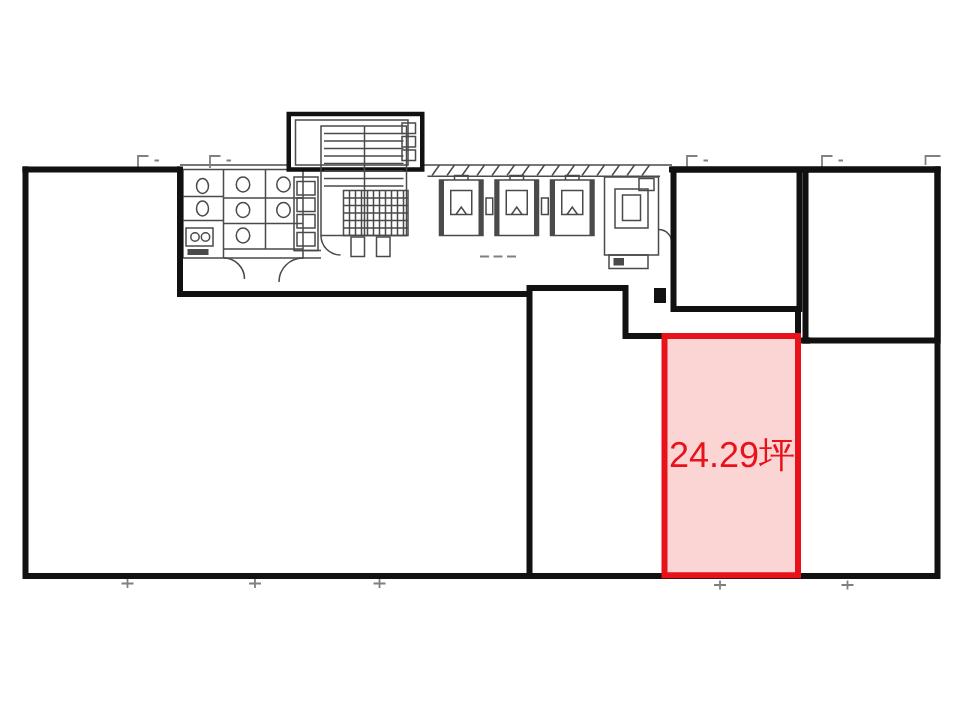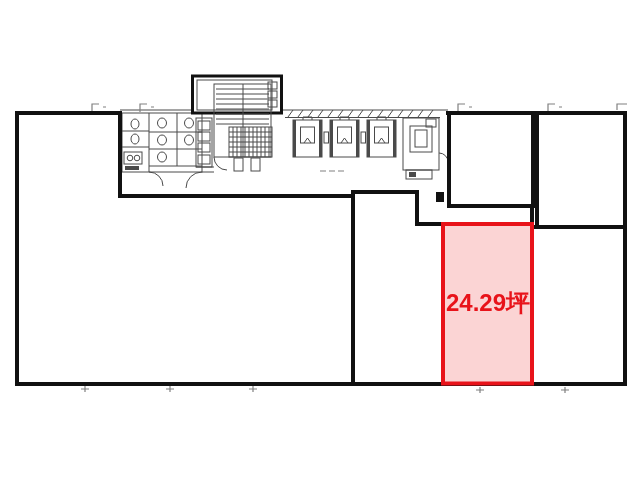--- a/index.html
+++ b/index.html
@@ -9,21 +9,20 @@
     --highlight-border:#e8131a;
     --highlight-fill:#fbd4d4;
     --highlight-text:#e8131a;
     --background:#ffffff;
   }
   html,body{margin:0;padding:0;background:var(--background);}
   .stage{
     position:relative;width:640px;height:480px;
     background:var(--background);overflow:hidden;
     font-family:"Liberation Sans","DejaVu Sans",sans-serif;
-    font-weight:bold;
   }
   svg{position:absolute;left:0;top:0;}
   .w{stroke:var(--wall);fill:none;stroke-width:4;stroke-linecap:butt;}
   .wf{stroke:var(--wall);fill:#ffffff;stroke-width:4;}
   .wp{stroke:var(--wall);fill:#ffffff;stroke-width:3;}
   .blk{fill:var(--wall);stroke:none;}
   .d{stroke:var(--detail-line);fill:none;stroke-width:1;}
   .df{fill:var(--detail-line);stroke:none;}
   .t{stroke:var(--tick);fill:none;stroke-width:1.2;}
   .hl{fill:var(--highlight-fill);stroke:var(--highlight-border);stroke-width:4;}

